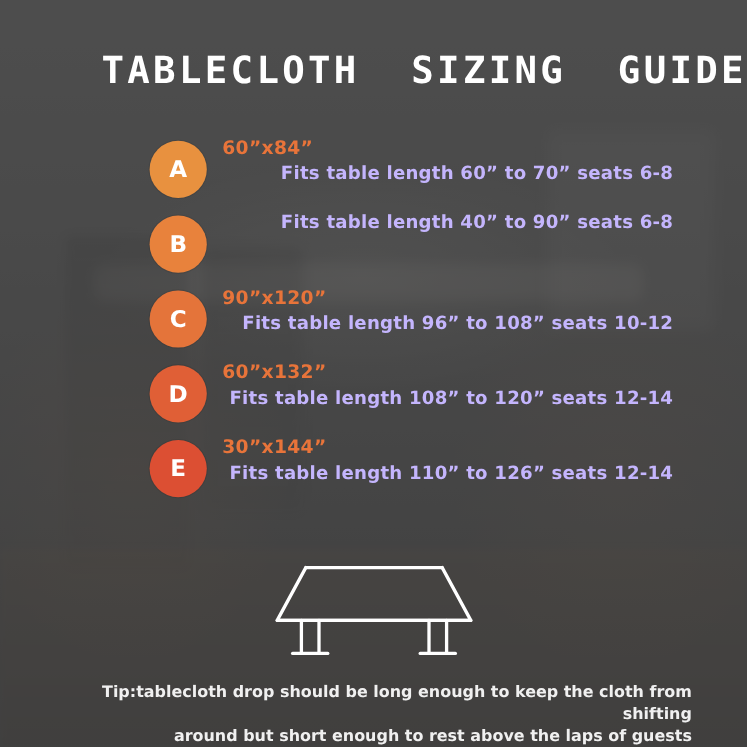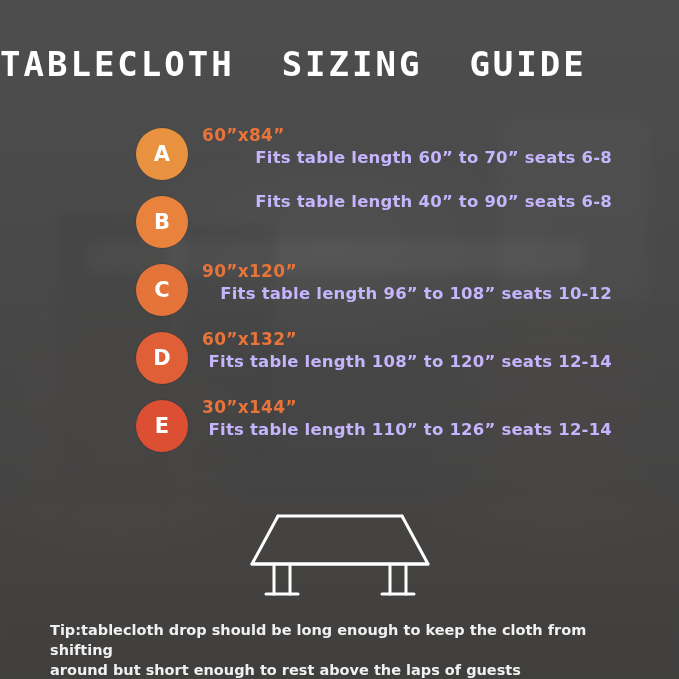--- a/index.html
+++ b/index.html
@@ -90,21 +90,21 @@
     position: relative;
     width: 100%;
     height: 100%;
   }
 
   .title {
     position: absolute;
     top: 44px;
     left: 0;
     width: 100%;
-    text-align: left;
+    text-align: right;
     color: #ffffff;
     font-family: "DejaVu Sans Mono", monospace;
     font-size: 34px;
     font-weight: bold;
     letter-spacing: 3px;
     white-space: pre;
   }
 
   .rows {
     position: absolute;
@@ -170,21 +170,21 @@
     height: 120px;
     display: flex;
     justify-content: center;
   }
 
   .tip {
     position: absolute;
     left: 50px;
     right: 50px;
     top: 620px;
-    text-align: left;
+    text-align: right;
     color: #f0f0f0;
     font-family: "DejaVu Sans", sans-serif;
     font-size: 14.5px;
     font-weight: bold;
     line-height: 20px;
   }
 </style>
 </head>
 <body>
 

